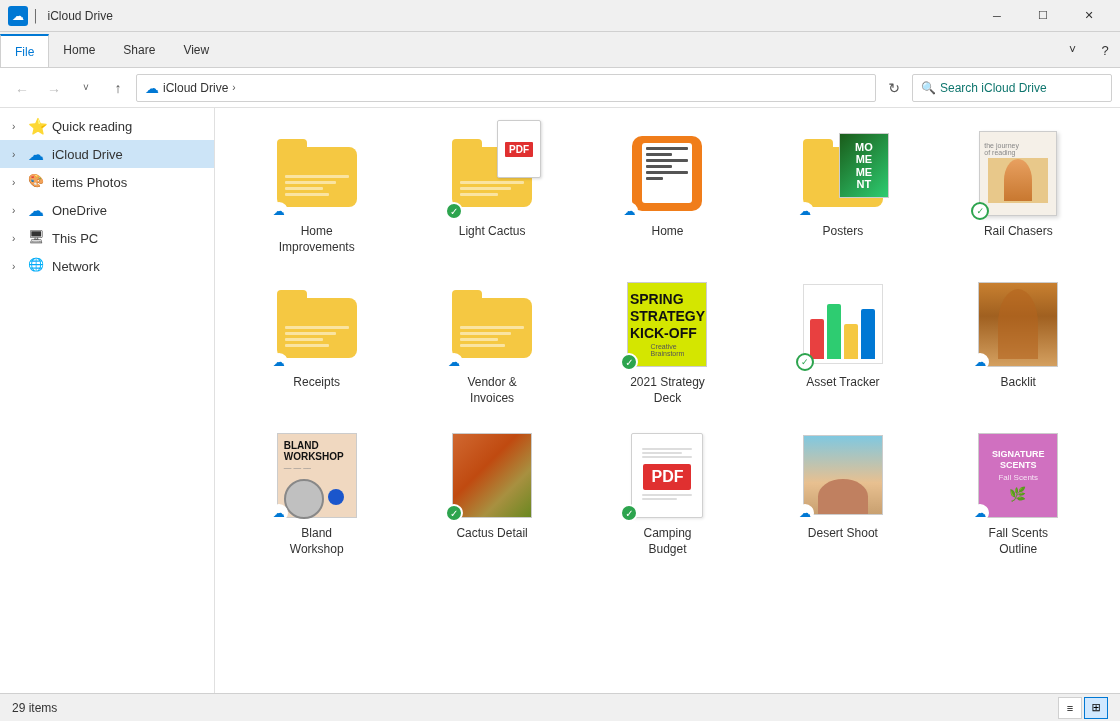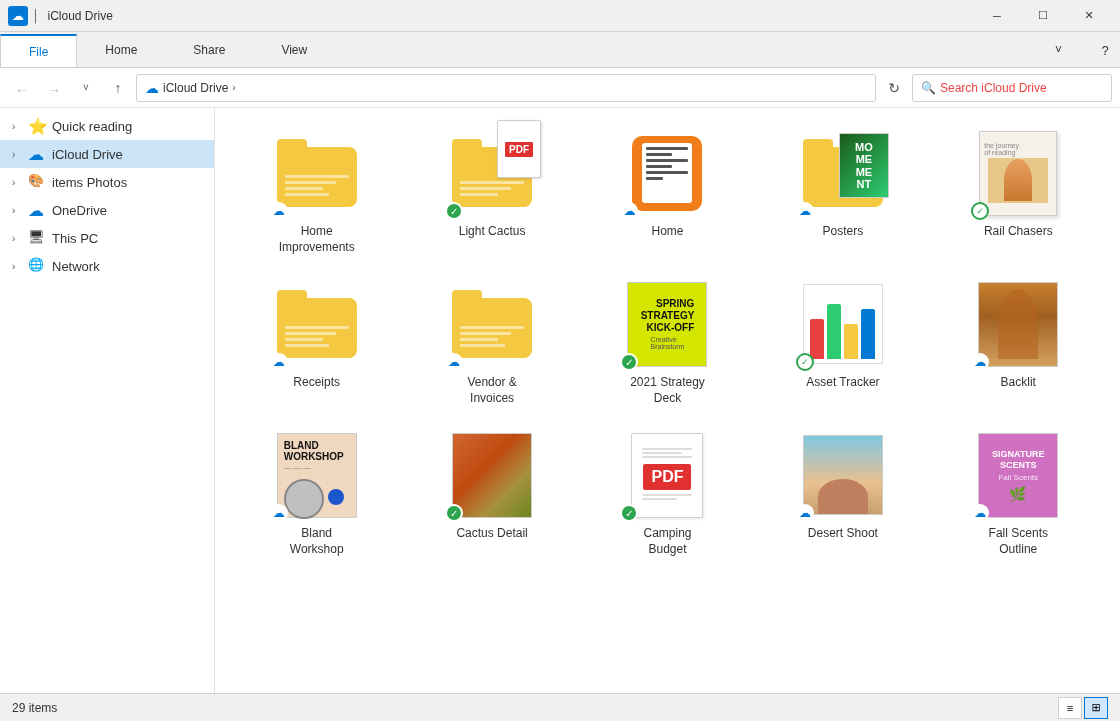--- a/index.html
+++ b/index.html
@@ -24,21 +24,21 @@
 
     
     .ribbon {
       height: 36px;
       background: #f0f0f0;
       display: flex;
       align-items: stretch;
       border-bottom: 1px solid #d0d0d0;
     }
     .ribbon-tab {
-      padding: 0 28px;
+      padding: 0 14px;
       font-size: 12px;
       display: flex;
       align-items: center;
       cursor: pointer;
       border: none;
       background: transparent;
       color: #333;
     }
     .ribbon-tab.active {
       background: white;
@@ -315,23 +315,23 @@
       background: #d4e600;
       display: flex;
       flex-direction: column;
       align-items: center;
       justify-content: center;
       padding: 6px;
       border: 1px solid #ccc;
     }
     .strategy-text {
       font-weight: 900;
-      font-size: 10px;
+      font-size: 14px;
       color: #111;
-      text-align: right;
+      text-align: left;
       line-height: 1.2;
     }
     .strategy-sub {
       font-size: 7px;
       color: #555;
       margin-top: 2px;
     }
 
     
     .chart-thumb {
@@ -516,21 +516,21 @@
   <button class="nav-btn" style="font-size:10px;">˅</button>
   <button class="nav-btn">↑</button>
   <div class="address-path">
     <span class="cloud-icon-sm">☁</span>
     <span>iCloud Drive</span>
     <span class="address-chevron">›</span>
   </div>
   <button class="refresh-btn">↻</button>
   <div class="search-box">
     <span style="margin-right:4px;color:#888;font-size:12px;">🔍</span>
-    <span style="font-size:12px;color:#ef4444;">Search iCloud Drive</span>
+    <span style="font-size:12px;color:#0f766e;">Search iCloud Drive</span>
   </div>
 </div>
 
 <div class="main-layout">
 
   <div class="sidebar">
     <div class="sidebar-item">
       <span class="expand-arrow">›</span>
       <span class="item-icon" style="color:#0078d4;">⭐</span>
       <span class="item-label">Quick reading</span>

